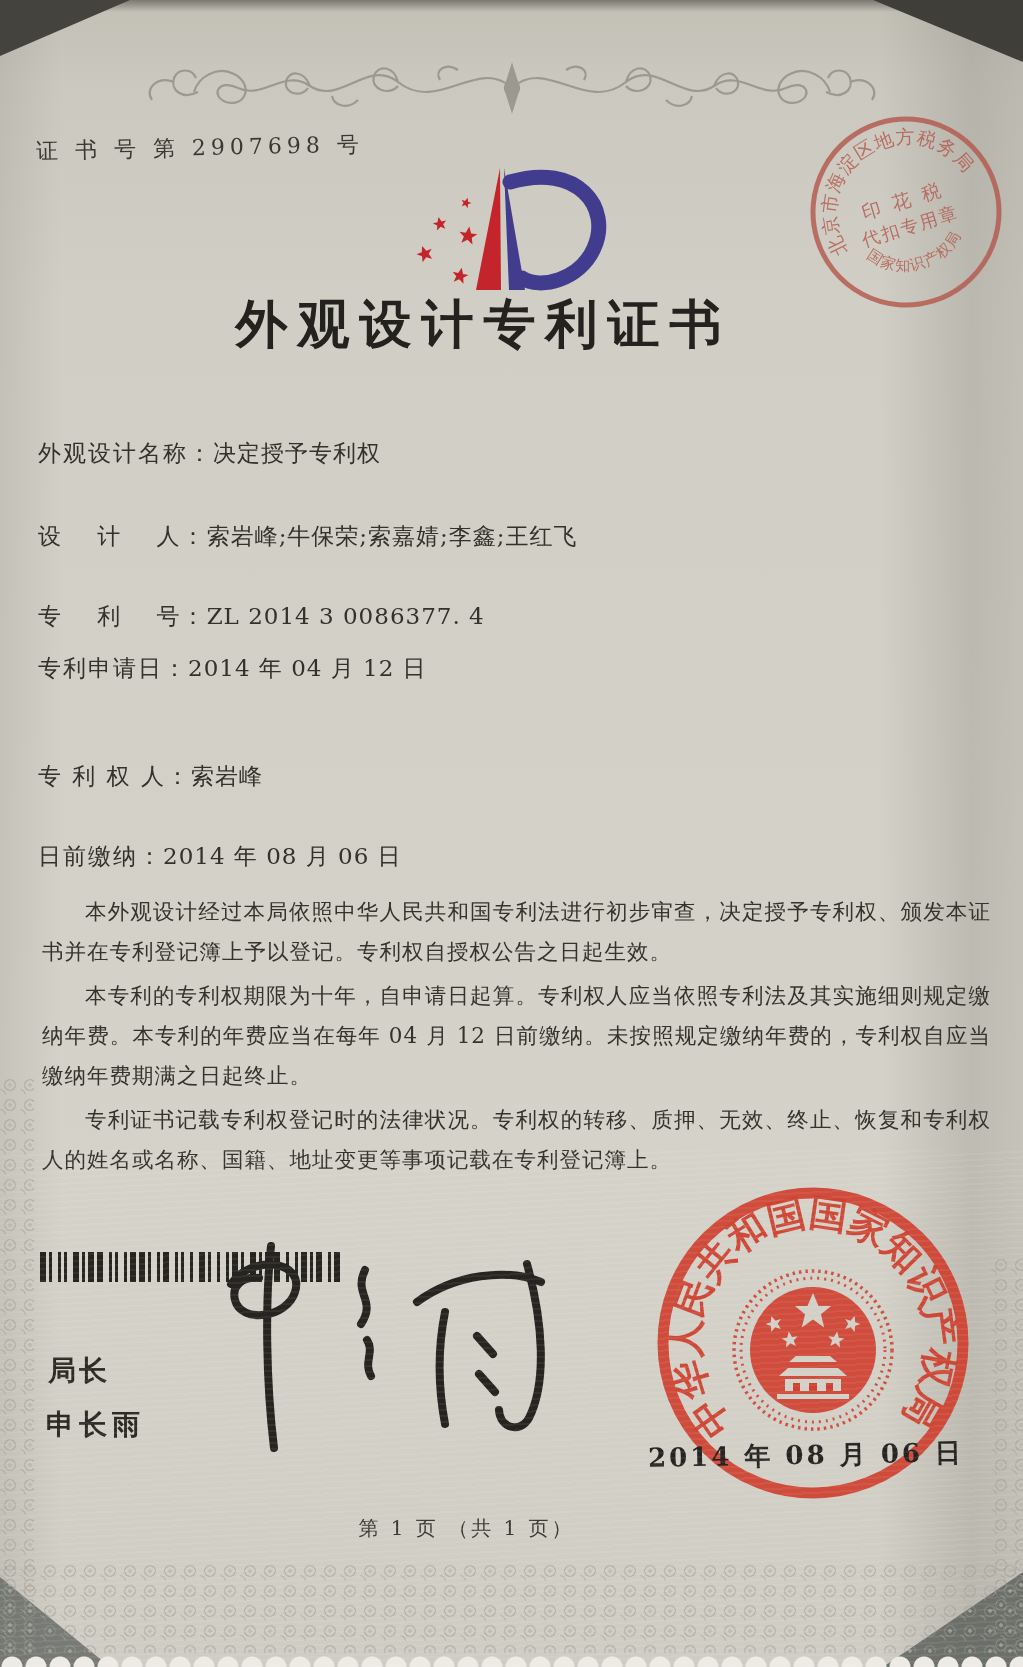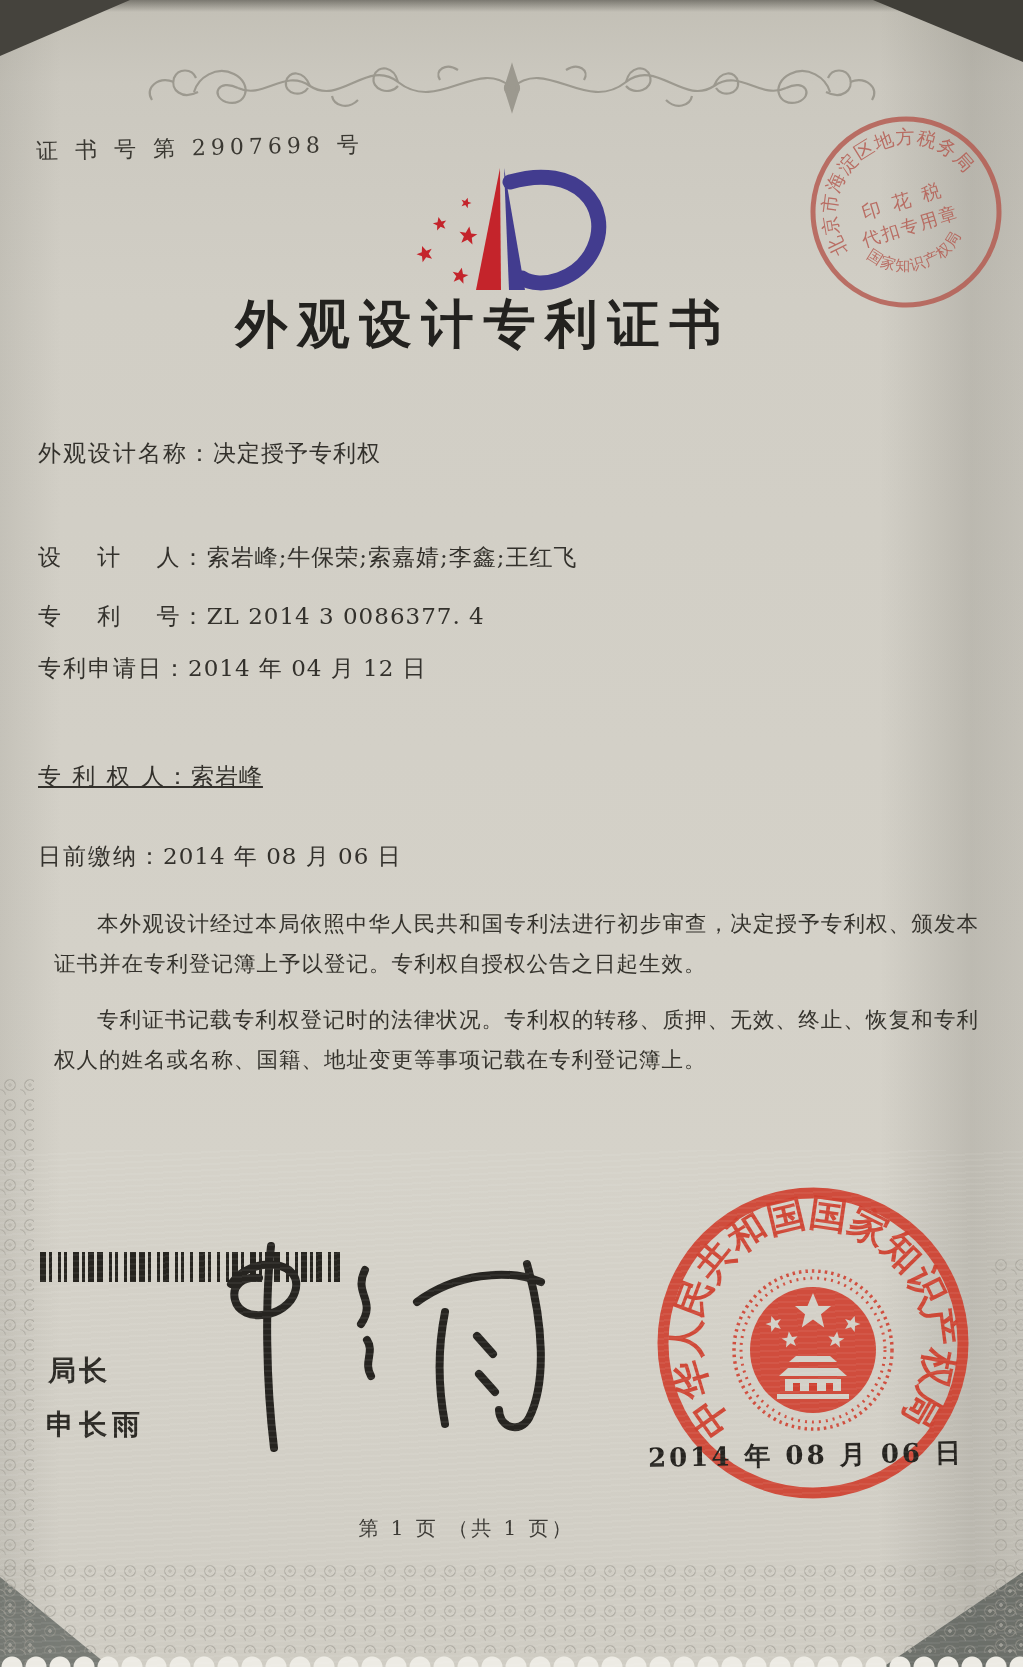--- a/index.html
+++ b/index.html
@@ -43,26 +43,26 @@
   .tax-stamp{position:absolute;left:806px;top:112px;width:200px;height:200px;transform:rotate(-17deg);opacity:.92;}
 
   
   .logo{position:absolute;left:382px;top:158px;width:236px;height:146px;}
 
   .title{position:absolute;left:0;top:290px;width:100%;text-align:center;transform:translateX(-28px);
     font-size:52px;font-weight:600;letter-spacing:10px;color:#23221f;}
 
   .fields{position:absolute;left:38px;top:0;width:940px;}
   .field{position:absolute;left:0;font-size:23px;letter-spacing:1px;white-space:nowrap;color:#33312c;}
-  .f0{top:438px;} .f1{top:542px;} .f2{top:601px;} .f3{top:653px;} .f4{top:761px;text-decoration:underline;} .f5{top:841px;}
+  .f0{top:438px;} .f1{top:521px;} .f2{top:601px;} .f3{top:653px;} .f4{top:761px;} .f5{top:841px;}
   .field .lbl{letter-spacing:2px;}
 
   .body-text{position:absolute;left:38px;right:28px;top:888px;font-size:21.5px;line-height:40px;
     text-align:justify;color:#35332d;letter-spacing:1px;}
-  .body-text p{margin:16px;text-indent:2em;}
+  .body-text p{margin:4px;text-indent:2em;}
 
   .barcode{position:absolute;left:40px;top:1252px;height:30px;display:flex;align-items:stretch;}
   .barcode .bar{background:#26241f;height:100%;display:inline-block;}
   .barcode .space{display:inline-block;}
 
   .director-label{position:absolute;left:48px;top:1352px;font-size:28px;font-weight:700;letter-spacing:3px;color:#2c2a25;font-family:"DejaVu Sans","Liberation Sans",sans-serif;}
   .director-name{position:absolute;left:46px;top:1406px;font-size:28px;font-weight:700;letter-spacing:5px;color:#2c2a25;font-family:"DejaVu Sans","Liberation Sans",sans-serif;}
   .signature{position:absolute;left:185px;top:1240px;width:380px;height:215px;}
 
   .seal{position:absolute;left:652px;top:1182px;width:322px;height:322px;opacity:.95;}
@@ -150,20 +150,21 @@
     <div class="field f0"><span class="lbl">外观设计名称：</span><span>决定授予专利权</span></div>
     <div class="field f1"><span class="lbl">设　 计　 人：</span><span>索岩峰;牛保荣;索嘉婧;李鑫;王红飞</span></div>
     <div class="field f2"><span class="lbl">专　 利　 号：</span><span>ZL 2014 3 0086377. 4</span></div>
     <div class="field f3"><span class="lbl">专利申请日：</span><span>2014 年 04 月 12 日</span></div>
     <div class="field f4"><span class="lbl">专 利 权 人：</span><span>索岩峰</span></div>
     <div class="field f5"><span class="lbl">日前缴纳：</span><span>2014 年 08 月 06 日</span></div>
   </div>
 
   <div class="body-text">
     <p>本外观设计经过本局依照中华人民共和国专利法进行初步审查，决定授予专利权、颁发本证书并在专利登记簿上予以登记。专利权自授权公告之日起生效。</p>
+    <p>本专利的专利权期限为十年，自申请日起算。专利权人应当依照专利法及其实施细则规定缴纳年费。本专利的年费应当在每年 04 月 12 日前缴纳。未按照规定缴纳年费的，专利权自应当缴纳年费期满之日起终止。</p>
     <p>专利证书记载专利权登记时的法律状况。专利权的转移、质押、无效、终止、恢复和专利权人的姓名或名称、国籍、地址变更等事项记载在专利登记簿上。</p>
   </div>
 
   <div class="barcode">
       <span class="bar" style="width: 6px;"></span>
       <span class="space" style="width: 3px;"></span>
       <span class="bar" style="width: 3px;"></span>
       <span class="space" style="width: 6px;"></span>
       <span class="bar" style="width: 3px;"></span>
       <span class="space" style="width: 3px;"></span>

